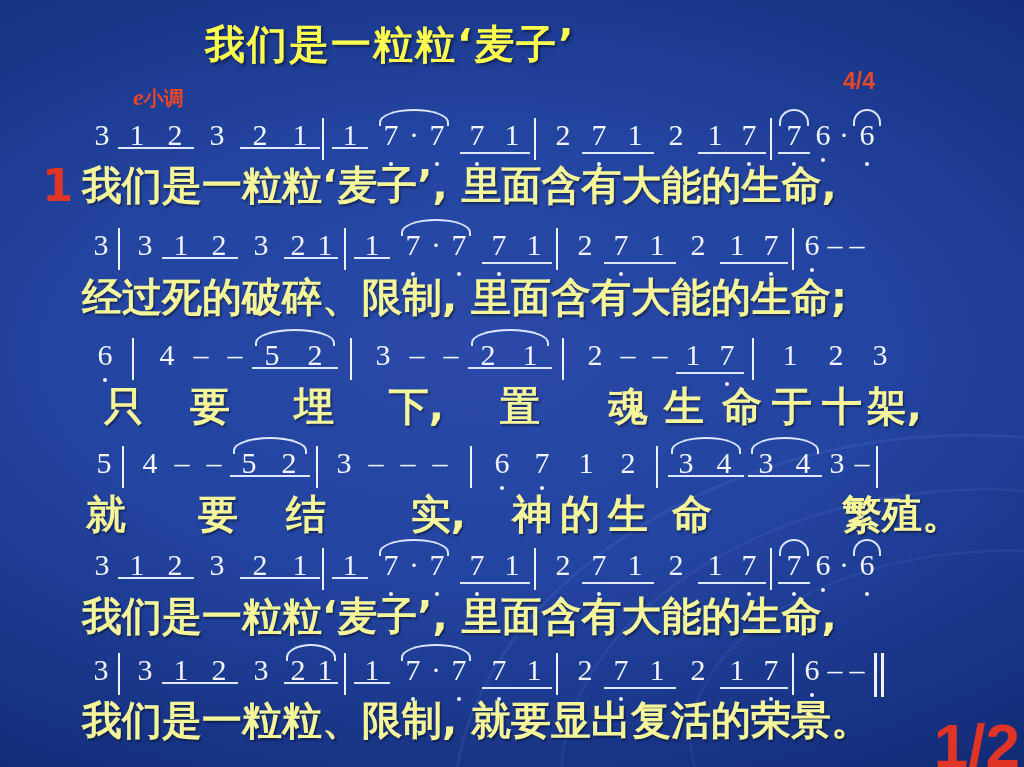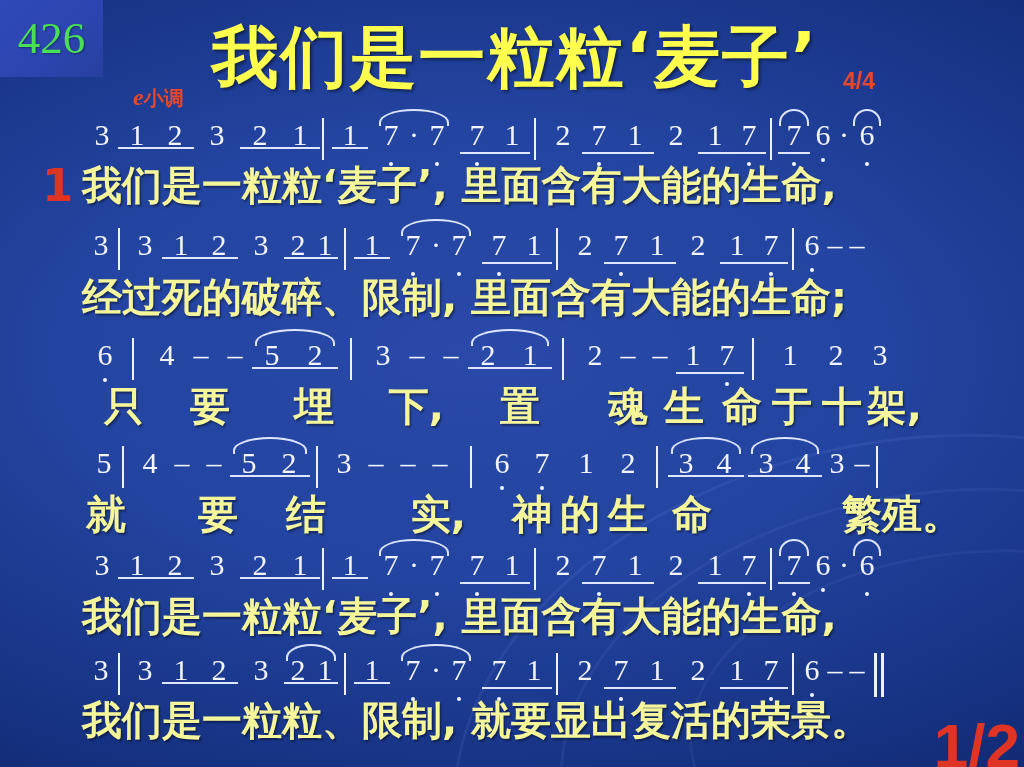--- a/index.html
+++ b/index.html
@@ -26,22 +26,22 @@
     background:linear-gradient(135deg,#2f49b8 0%,#2c45b0 55%,#27409f 100%);
     display:flex;align-items:center;justify-content:center;
   }
   #badge span{
     color:#4ae055;font-size:45px;line-height:1;
     font-family:"Liberation Serif",serif;
     text-shadow:1px 1px 2px rgba(0,0,0,.35);
   }
 
   #title{
-    position:absolute;left:205px;top:24px;width:620px;text-align:center;
-    color:#ffff4d;font-size:67px;font-weight:bold;line-height:1;
+    position:absolute;left:205px;top:24px;width:620px;
+    color:#ffff4d;font-size:40px;font-weight:bold;line-height:1;
     font-family:"DejaVu Sans",sans-serif;
     letter-spacing:2px;
     text-shadow:2px 2px 3px rgba(0,0,0,.45);
   }
   #keysig{
     position:absolute;left:133px;top:84px;
     color:#e8472a;font-size:20px;font-weight:bold;
     font-family:"DejaVu Sans",sans-serif;
   }
   #keysig .k{font-size:24px;font-family:"Liberation Serif",serif;font-style:italic;}
@@ -110,23 +110,20 @@
 </style>
 </head>
 <body>
 
 <div id="slide">
 
   <div class="swoosh sw1"></div>
   <div class="swoosh sw2"></div>
   <div class="swoosh sw3"></div>
 
-  <div id="badge">
-    <span>426</span>
-  </div>
 
   <div id="title">我们是一粒粒‘麦子’</div>
 
   <div id="keysig">
     <span class="k">e</span><span>小调</span>
   </div>
 
   <div id="timesig">4/4</div>
 
   <div id="verseno">1</div>

